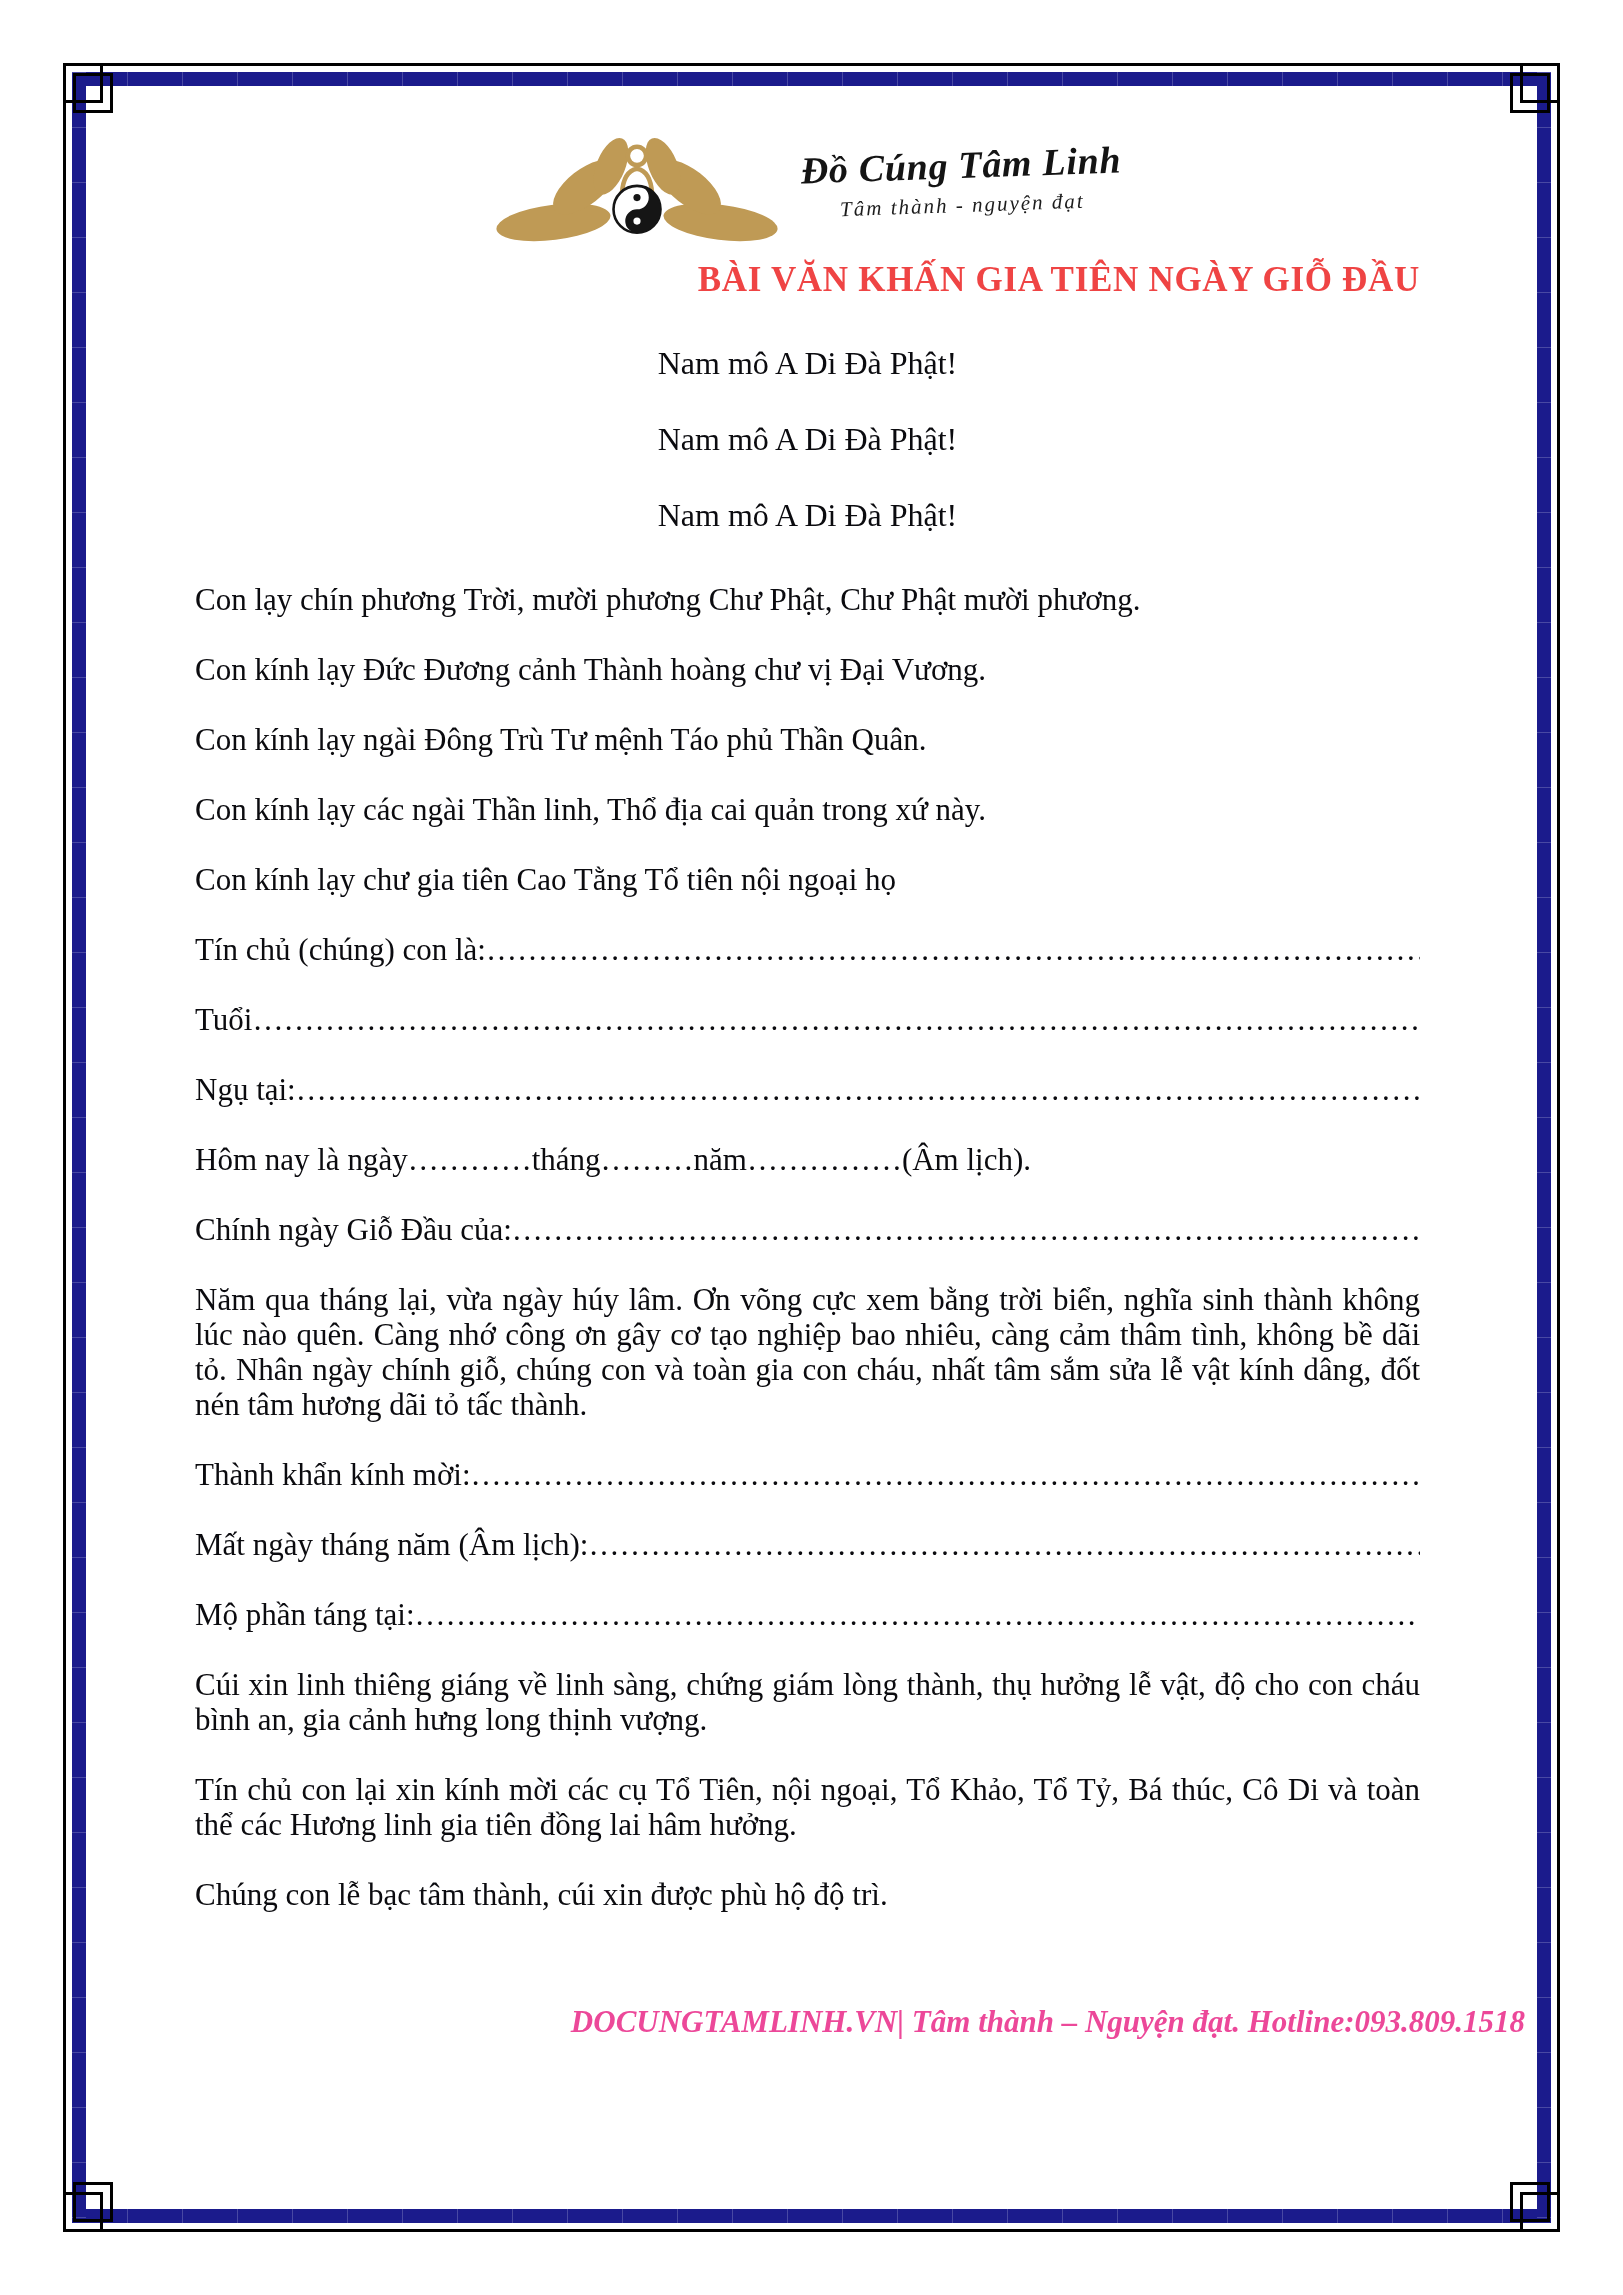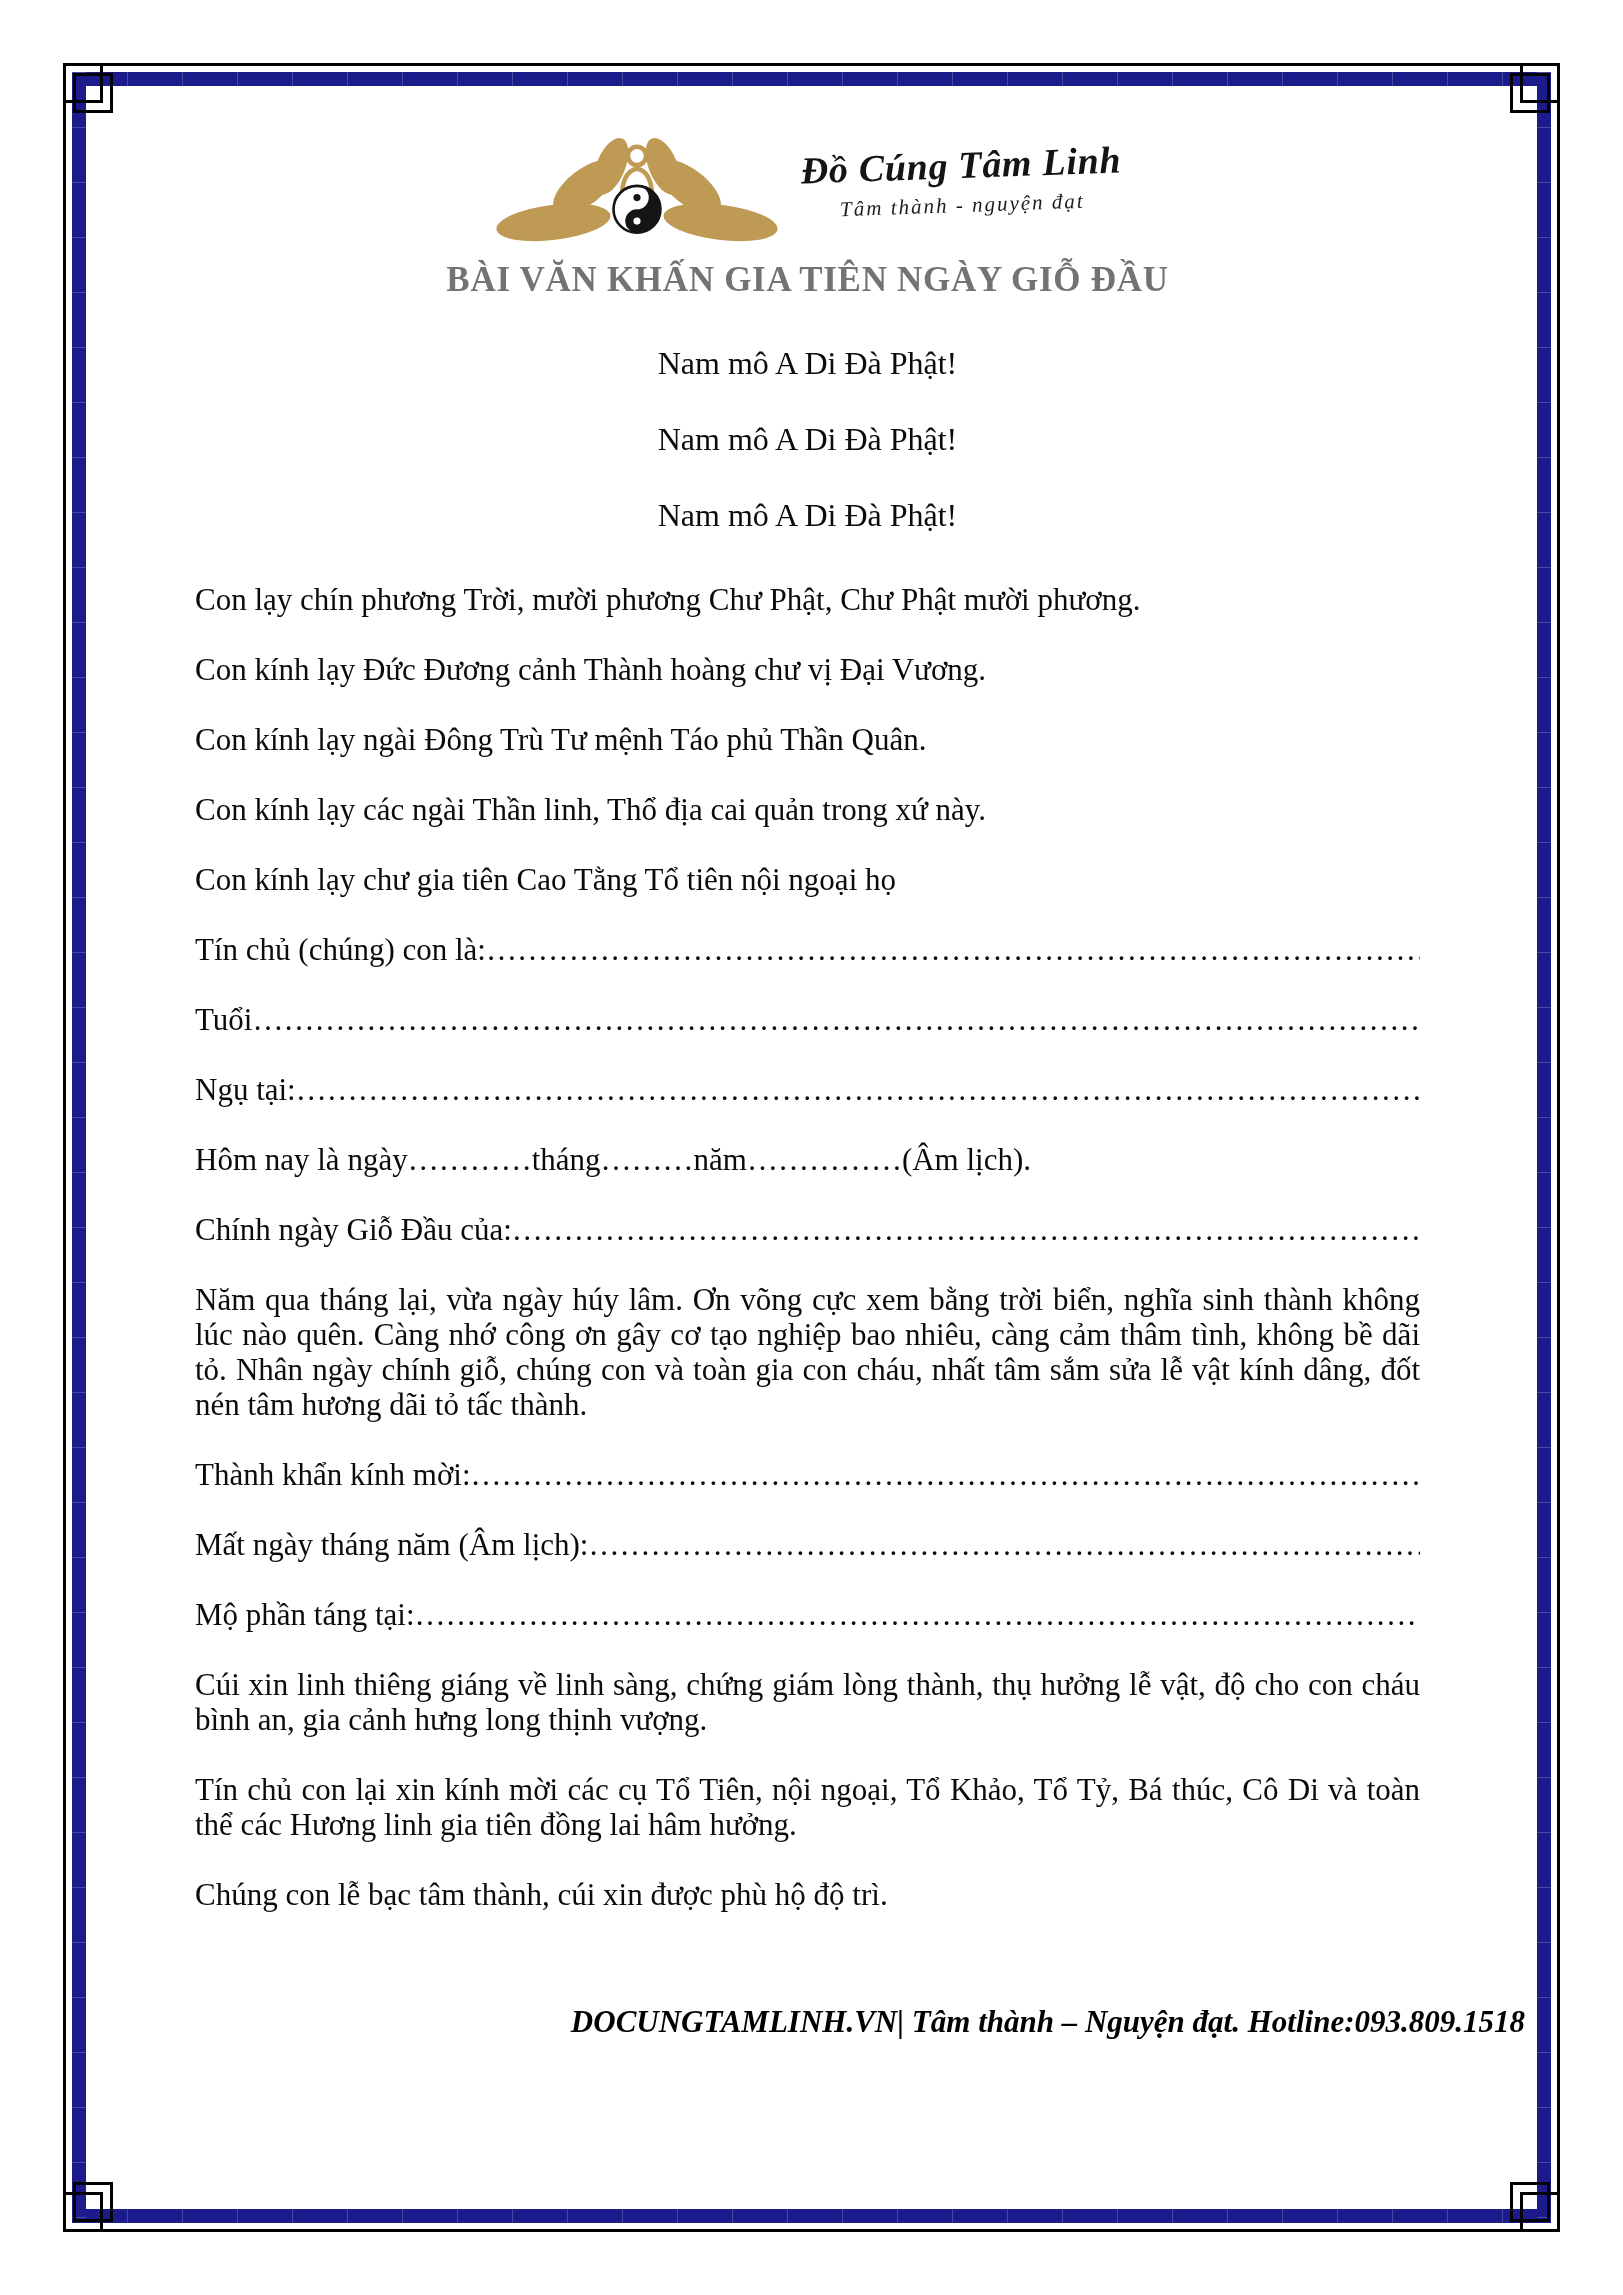--- a/index.html
+++ b/index.html
@@ -45,42 +45,42 @@
   .brand-script{
     font-size:38px;font-weight:bold;font-style:italic;
     color:#141414;letter-spacing:0.7px;white-space:nowrap;
   }
   .brand-tagline{
     font-size:21px;font-style:italic;color:#1c1c1c;
     letter-spacing:2px;margin-top:6.5px;text-align:center;white-space:nowrap;
   }
   .title{
     margin:3.9px 0 0 0;
-    text-align:center;
+    text-align:right;
     font-size:35px;line-height:42px;font-weight:bold;
-    color:#737373;letter-spacing:0.7px;
+    color:#ef4444;letter-spacing:0.7px;
   }
   .invocations{margin-top:46px;margin-bottom:50px;}
   .invocations p{
     margin:0 0 43px 0;text-align:center;
     font-size:32px;line-height:33px;
   }
   .invocations p:last-child{margin-bottom:0;}
   .bodytext p{
     margin:0 0 35px 0;
     font-size:31px;line-height:35px;
   }
   p.fill{white-space:nowrap;overflow:hidden;}
   p.just{text-align:justify;}
   .footer{
     margin-top:92px;
     text-align:right;
     margin-right:-105px;
     font-size:31px;font-weight:bold;font-style:italic;
-    color:#000000;white-space:nowrap;
+    color:#ec4899;white-space:nowrap;
   }
 </style>
 </head>
 <body>
 
 <div class="page">
 
   <div class="frame-line"></div>
   <div class="band band-h band-top"></div>
   <div class="band band-h band-bottom"></div>

